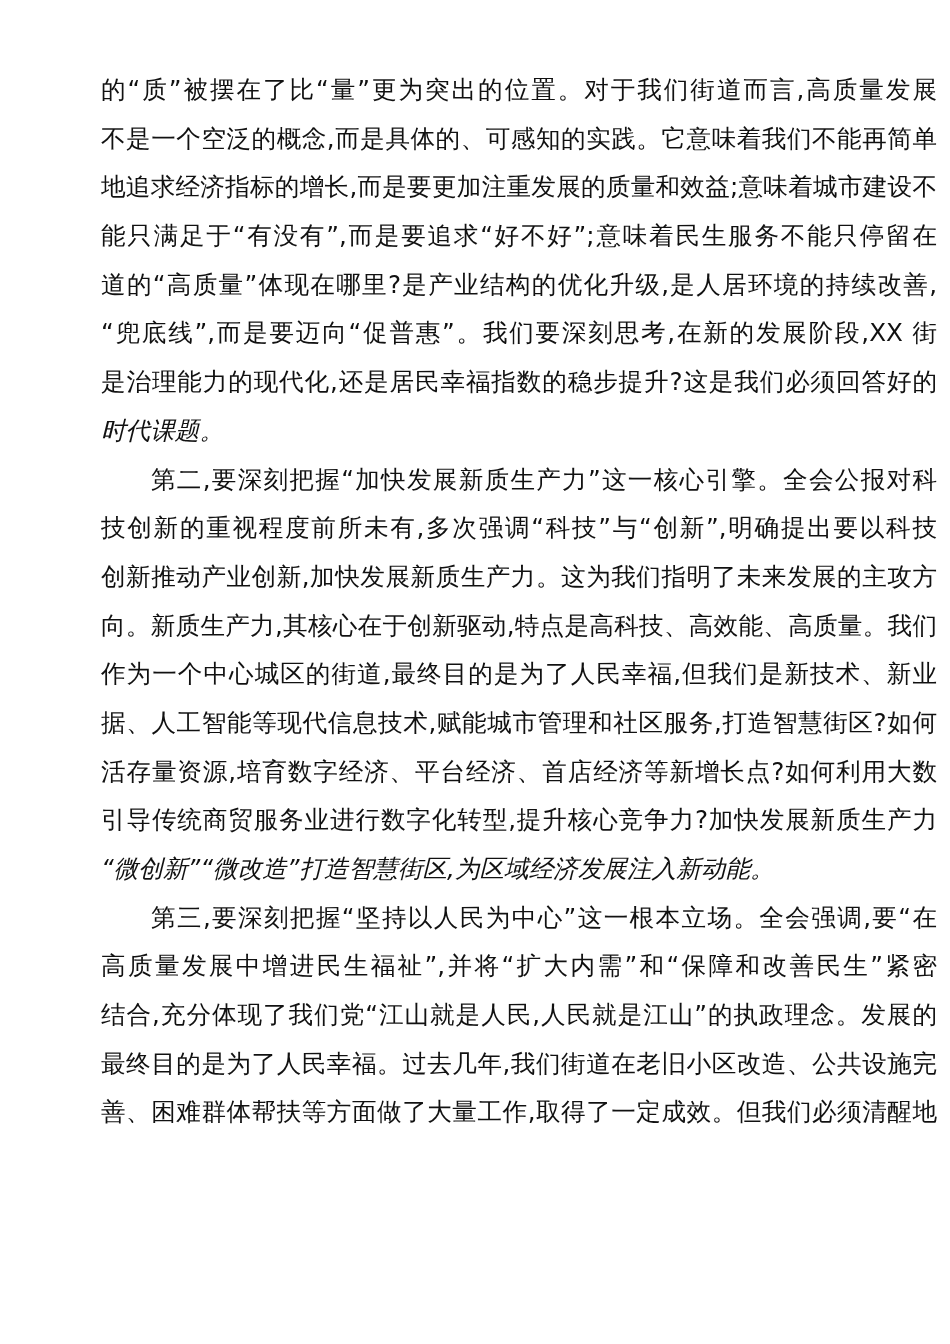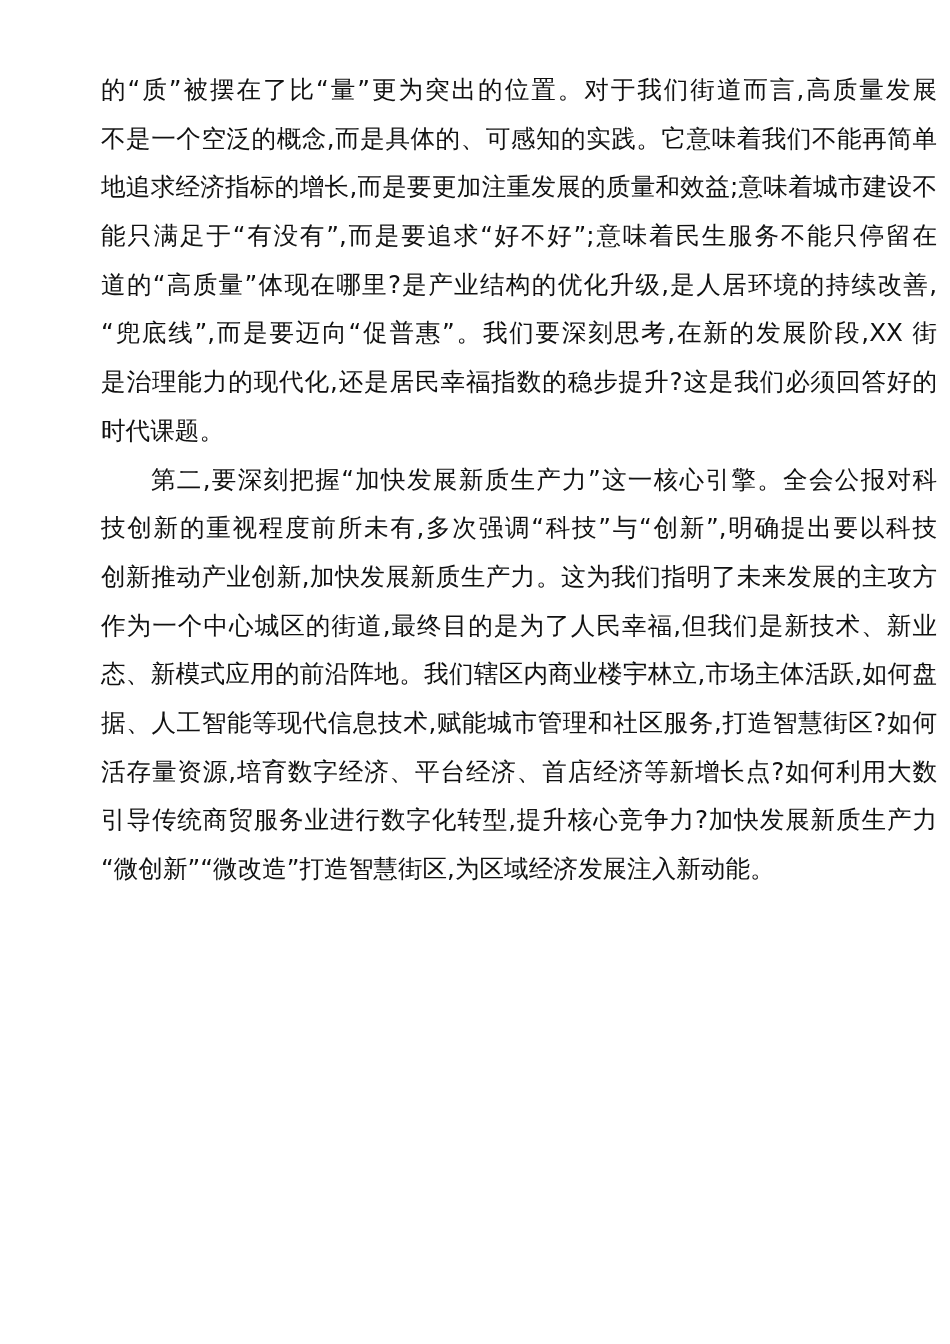--- a/index.html
+++ b/index.html
@@ -35,20 +35,21 @@
       height: 48.7px;
       line-height: 36px;
       font-size: 24.6px;
       white-space: nowrap;
       text-align: justify;
       text-align-last: justify;
       letter-spacing: 0px;
     }
     .line.last {
       text-align-last: left;
+      font-style: italic;
     }
     .line.indent {
       padding-left: 50px;
     }
   </style>
 </head>
 <body>
 
 <div class="page">
   <div class="text-block">
@@ -61,23 +62,30 @@
       <span class="line">道的“高质量”体现在哪里?是产业结构的优化升级,是人居环境的持续改善,</span>
       <span class="line">“兜底线”,而是要迈向“促普惠”。我们要深刻思考,在新的发展阶段,XX 街</span>
       <span class="line">是治理能力的现代化,还是居民幸福指数的稳步提升?这是我们必须回答好的</span>
       <span class="line last">时代课题。</span>
     </div>
 
     <div class="paragraph">
       <span class="line indent">第二,要深刻把握“加快发展新质生产力”这一核心引擎。全会公报对科</span>
       <span class="line">技创新的重视程度前所未有,多次强调“科技”与“创新”,明确提出要以科技</span>
       <span class="line">创新推动产业创新,加快发展新质生产力。这为我们指明了未来发展的主攻方</span>
+      <span class="line">向。新质生产力,其核心在于创新驱动,特点是高科技、高效能、高质量。我们</span>
       <span class="line">作为一个中心城区的街道,最终目的是为了人民幸福,但我们是新技术、新业</span>
-      <span class="line">态、新模式应用的前沿阵地。我们辖区内商业楼宇林立,市场主体活跃,如何盘</span>
       <span class="line">据、人工智能等现代信息技术,赋能城市管理和社区服务,打造智慧街区?如何</span>
       <span class="line">活存量资源,培育数字经济、平台经济、首店经济等新增长点?如何利用大数</span>
       <span class="line">引导传统商贸服务业进行数字化转型,提升核心竞争力?加快发展新质生产力</span>
       <span class="line last">“微创新”“微改造”打造智慧街区,为区域经济发展注入新动能。</span>
     </div>
 
+    <div class="paragraph">
+      <span class="line indent">第三,要深刻把握“坚持以人民为中心”这一根本立场。全会强调,要“在</span>
+      <span class="line">高质量发展中增进民生福祉”,并将“扩大内需”和“保障和改善民生”紧密</span>
+      <span class="line">结合,充分体现了我们党“江山就是人民,人民就是江山”的执政理念。发展的</span>
+      <span class="line">最终目的是为了人民幸福。过去几年,我们街道在老旧小区改造、公共设施完</span>
+      <span class="line">善、困难群体帮扶等方面做了大量工作,取得了一定成效。但我们必须清醒地</span>
+    </div>
 
   </div>
 </div>
 
 </body></html>

